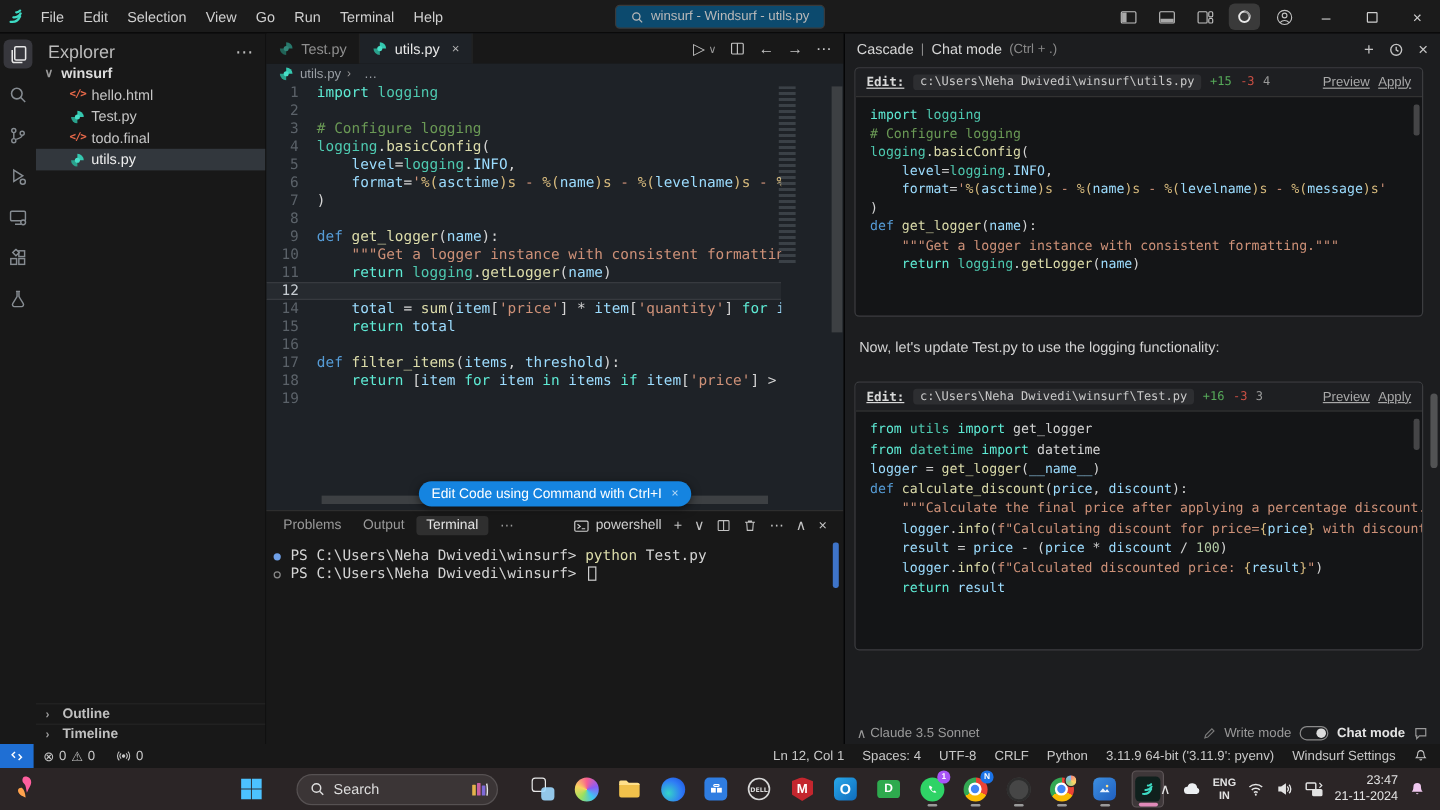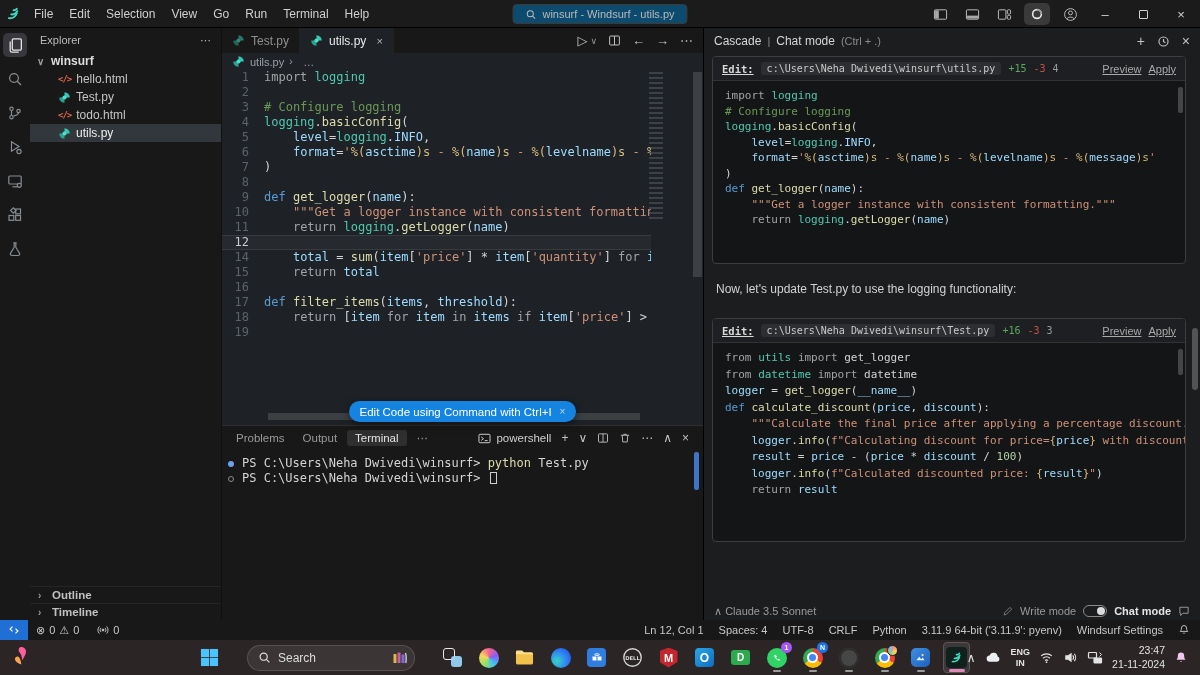--- a/index.html
+++ b/index.html
@@ -19,21 +19,21 @@
   .winctl{width:38px;height:28px;display:flex;align-items:center;justify-content:center;color:#d0d0d0;font-size:13px}
   .winctl .restore{width:9px;height:9px;border:1px solid #d0d0d0;border-radius:1px}
 
   
   #activitybar{position:absolute;left:0;top:28px;width:30px;height:592px;background:#181818;display:flex;flex-direction:column;align-items:center;padding-top:5px;gap:10px}
   .act-ic{width:24px;height:24px;display:flex;align-items:center;justify-content:center;color:#868c92}
   .act-ic.active{background:#37373d;border-radius:5px;color:#e6e6e6}
 
   
   #sidebar{position:absolute;left:30px;top:28px;width:192px;height:592px;background:#181818;border-right:1px solid #101010}
-  #sb-header{height:24px;display:flex;align-items:center;justify-content:space-between;padding:0 10px;color:#bbb;font-size:11px}
+  #sb-header{height:24px;display:flex;align-items:flex-end;justify-content:space-between;padding:0 10px;color:#bbb;font-size:15px}
   .row{height:18px;display:flex;align-items:center;gap:5px;color:#c5c5c5;font-size:12px;cursor:default}
   #tree .root{padding-left:7px;font-weight:bold;color:#dcdcdc}
   #tree .file{padding-left:28px}
   #tree .file.selected{background:#32373d;color:#eee}
   .chev{color:#9a9a9a;font-size:10px;width:9px}
   .html-ic{color:#e8694a;font-family:"DejaVu Sans Mono",monospace;font-size:9px;font-weight:bold;letter-spacing:-1px}
   #sb-sections{position:absolute;bottom:0;left:0;right:0}
   #sb-sections .row{border-top:1px solid #252525;padding-left:8px;color:#c0c0c0;font-weight:bold;font-size:11.5px;height:17px}
 
   
@@ -50,21 +50,21 @@
   .eline .lnum{flex:none;width:42px;text-align:right;padding-right:15px;color:#5b6269}
   .eline.cur{background:rgba(255,255,255,.04);box-shadow:inset 0 1px 0 rgba(255,255,255,.08),inset 0 -1px 0 rgba(255,255,255,.08)}
   .eline.cur .lnum{color:#c6ccd2}
   #minimap{position:absolute;right:40px;top:44px;width:14px;height:148px;opacity:.55;background:repeating-linear-gradient(180deg,rgba(180,195,205,.35) 0 2px,transparent 2px 5px)}
   #vscroll{position:absolute;right:1px;top:44px;width:9px;height:205px;background:rgba(121,121,121,.35)}
   #hscroll{position:absolute;left:46px;bottom:5px;width:372px;height:7px;background:rgba(121,121,121,.35)}
   #hintbtn{position:absolute;left:50%;bottom:3px;transform:translateX(-50%);height:21px;background:#1584e0;border-radius:11px;display:flex;align-items:center;gap:8px;padding:0 11px;color:#fff;font-size:11.5px;white-space:nowrap;box-shadow:0 2px 8px rgba(0,0,0,.55);z-index:5}
   #hintbtn .x{color:rgba(255,255,255,.7);font-size:10px}
 
   
-  .tk-kw{color:#a3a3a3}.tk-def{color:#569cd6}.tk-fn{color:#dcdcaa}.tk-str{color:#ce9178}
+  .tk-kw{color:#5eead4}.tk-def{color:#569cd6}.tk-fn{color:#dcdcaa}.tk-str{color:#ce9178}
   .tk-com{color:#6a9955}.tk-var{color:#9cdcfe}.tk-mod{color:#4ec9b0}.tk-num{color:#b5cea8}
   .tk-pln{color:#d4d4d4}.tk-esc{color:#d7ba7d}
 
   
   #panel{position:absolute;left:222px;top:425px;width:481px;height:195px;background:#181818;border-top:1px solid #2e2e2e}
   #panel-tabs{height:24px;display:flex;align-items:center;padding:0 6px;gap:2px}
   .ptab{padding:2px 8px;font-size:11.5px;color:#9a9a9a;border-radius:3px}
   .ptab.active{color:#e4e4e4;background:#2f2f2f}
   #panel-right{margin-left:auto;display:flex;align-items:center;gap:10px;color:#c2c2c2;font-size:12px;padding-right:8px}
   #panel-right .shell{display:flex;align-items:flex-start;gap:5px;font-size:11.5px;color:#cfcfcf}
@@ -269,21 +269,21 @@
           <svg width="13" height="13" viewBox="0 0 16 16">
             <path d="M8 1.5A6.5 6.5 0 0 1 14.5 8H8z" fill="#35c8b0"></path>
             <path d="M8 14.5A6.5 6.5 0 0 1 1.5 8H8z" fill="#2aa18c"></path>
             <circle cx="8" cy="8" r="2.6" fill="#47e0c8"></circle>
           </svg>
         </span>
         <span>Test.py</span>
       </div>
       <div class="row file">
         <span class="html-ic">&lt;/&gt;</span>
-        <span>todo.html</span>
+        <span>todo.final</span>
       </div>
       <div class="row file selected">
         <span>
           <svg width="13" height="13" viewBox="0 0 16 16">
             <path d="M8 1.5A6.5 6.5 0 0 1 14.5 8H8z" fill="#35c8b0"></path>
             <path d="M8 14.5A6.5 6.5 0 0 1 1.5 8H8z" fill="#2aa18c"></path>
             <circle cx="8" cy="8" r="2.6" fill="#47e0c8"></circle>
           </svg>
         </span>
         <span>utils.py</span>

